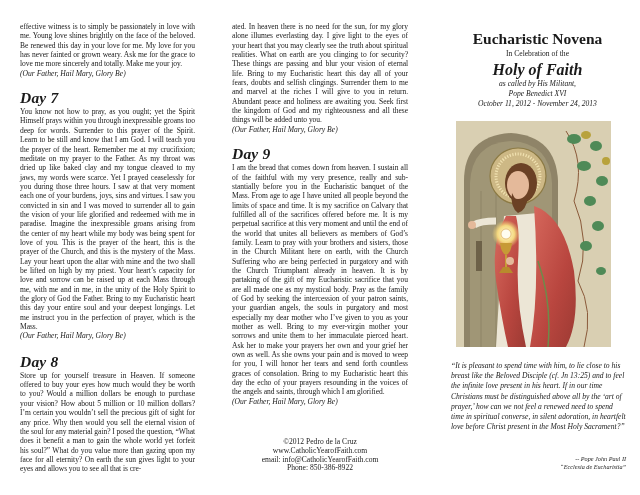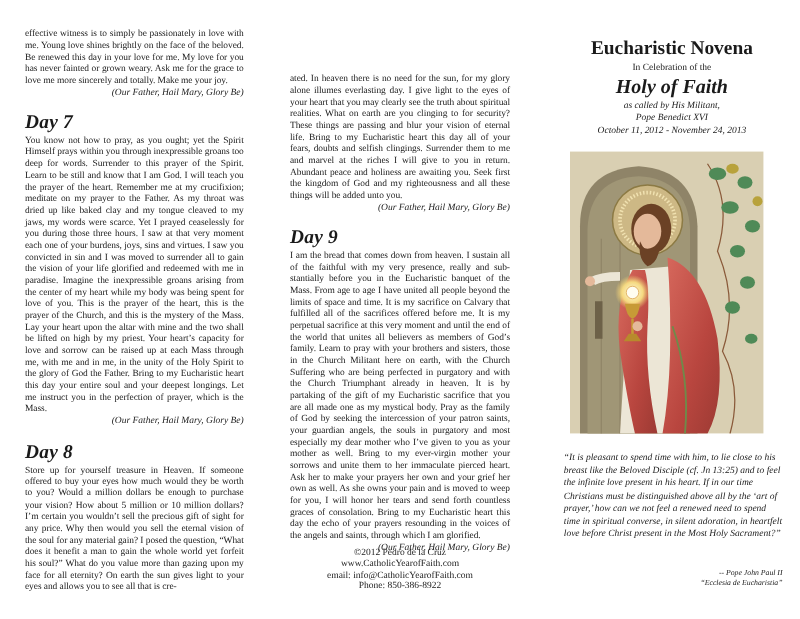--- a/index.html
+++ b/index.html
@@ -1,22 +1,22 @@
 <!DOCTYPE html>
 <html><head>
 <meta charset="utf-8">
 <style>
   html, body { margin:0; padding:0; background:#fff; }
   body { width:640px; height:495px; position:relative; overflow:hidden; font-family:"Liberation Serif", serif; color:#1a1a1a; }
   .col { position:absolute; top:0; }
   .col1 { left:20px; width:175px; }
-  .col2 { left:232px; width:176px;margin-top:36px; }
+  .col2 { left:232px; width:176px; }
   .col3 { left:445px; width:185px; }
   p.body { margin:0; font-size:7.55px; line-height:9.35px; text-align:justify; hyphens:manual; letter-spacing:-0.05px; }
-  .prayer { font-style:italic; font-size:7.6px; line-height:9.4px; text-align:right; margin:0; }
+  .prayer { font-style:italic; font-size:7.6px; line-height:9.4px; text-align:left; margin:0; }
   h2.day { font-family:"Liberation Serif", serif; font-style:italic; font-weight:bold; font-size:15.5px; line-height:17px; margin:0; letter-spacing:0.2px; }
   .title { text-align:center; }
   .title .t1 { font-weight:bold; font-size:15.5px; line-height:18px; }
   .title .t2 { font-size:7.6px; line-height:9px; }
   .title .t3 { font-weight:bold; font-style:italic; font-size:16px; line-height:19px; }
   .title .t4 { font-style:italic; font-size:7.6px; line-height:10px; }
   .picture { position:absolute; left:456px; top:121px; width:155px; height:226px; overflow:hidden; }
   .quote { position:absolute; left:451px; top:361px; width:176px; font-style:italic; font-size:7.6px; line-height:10.2px; }
   .attrib { position:absolute; right:14px; top:455px; text-align:right; font-style:italic; font-size:6.2px; line-height:8px; }
   .credits { position:absolute; left:232px; top:438px; width:176px; text-align:center; font-size:7.6px; line-height:8.8px; }

